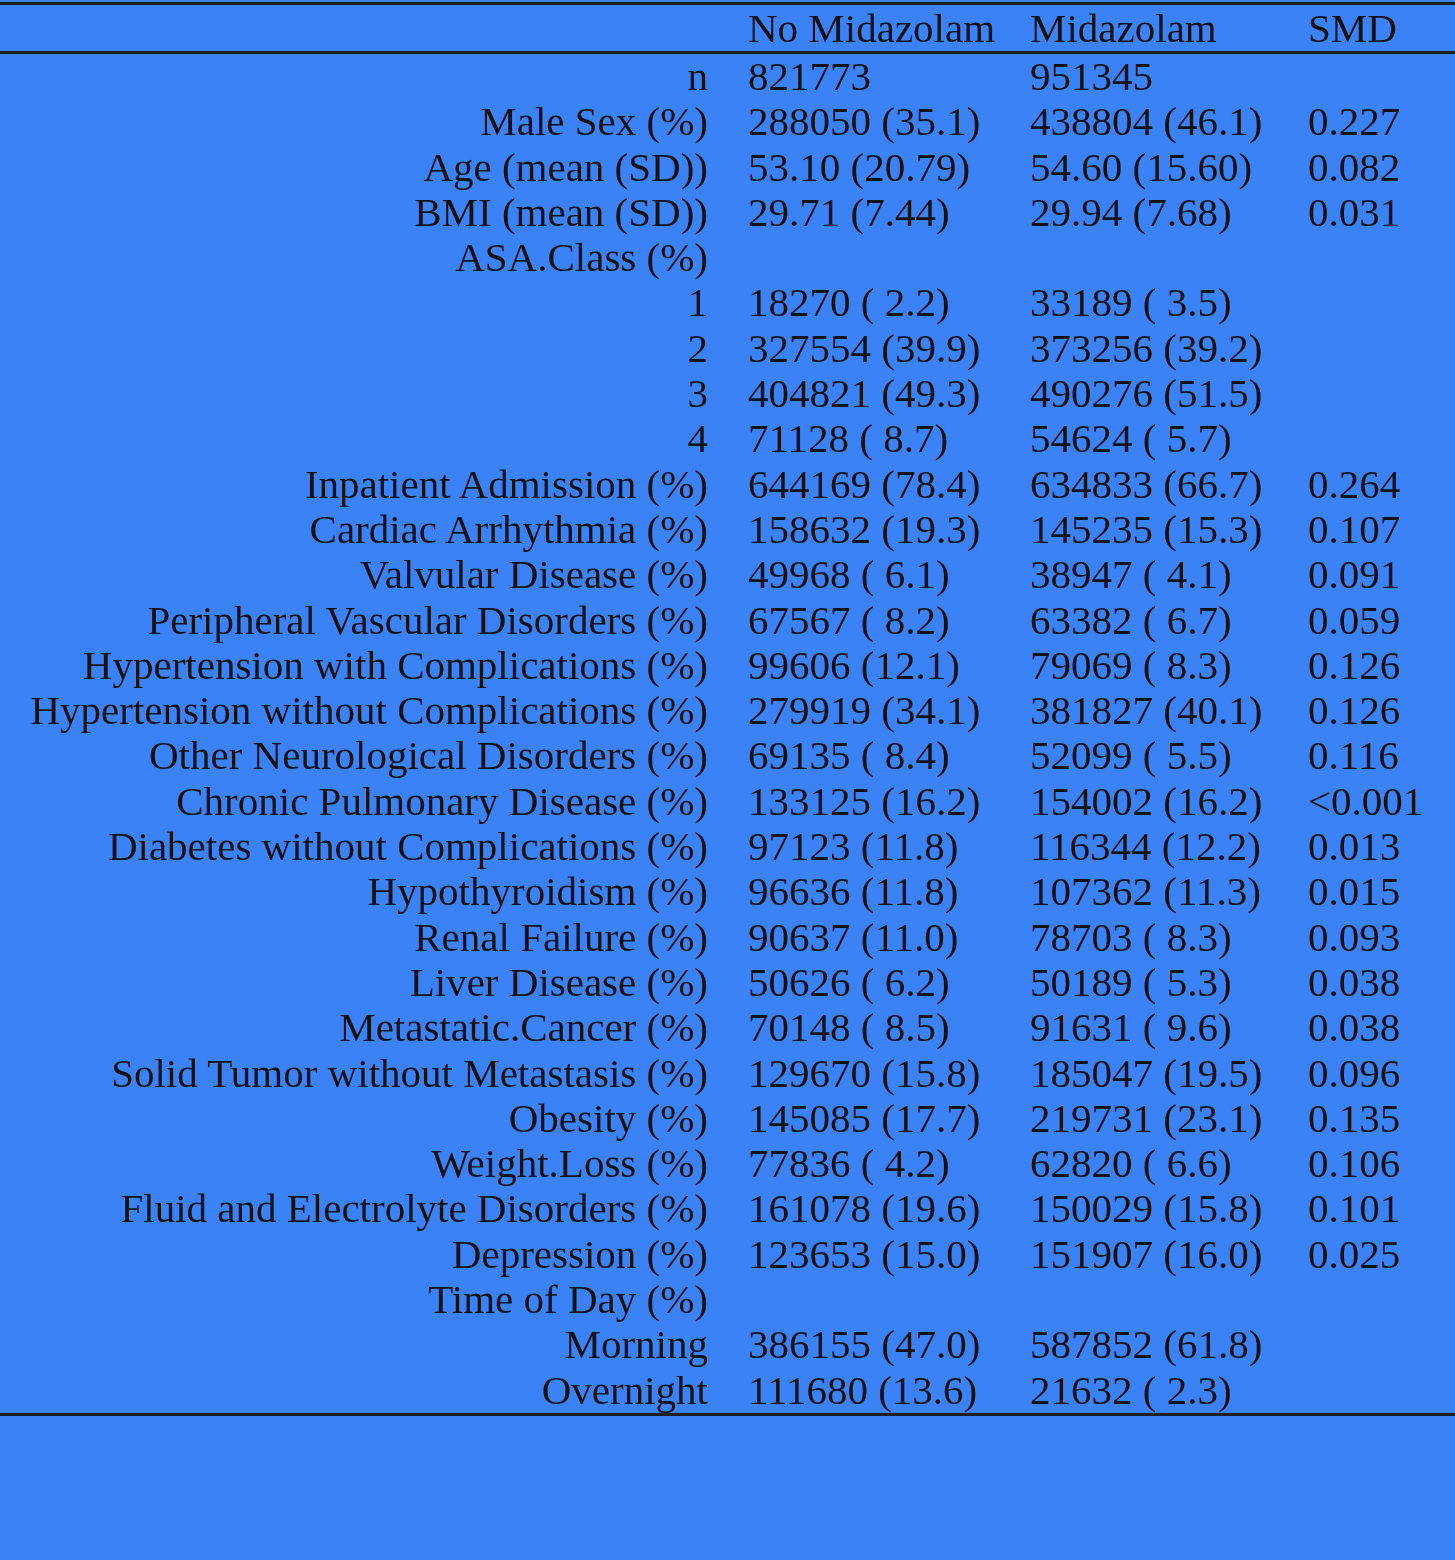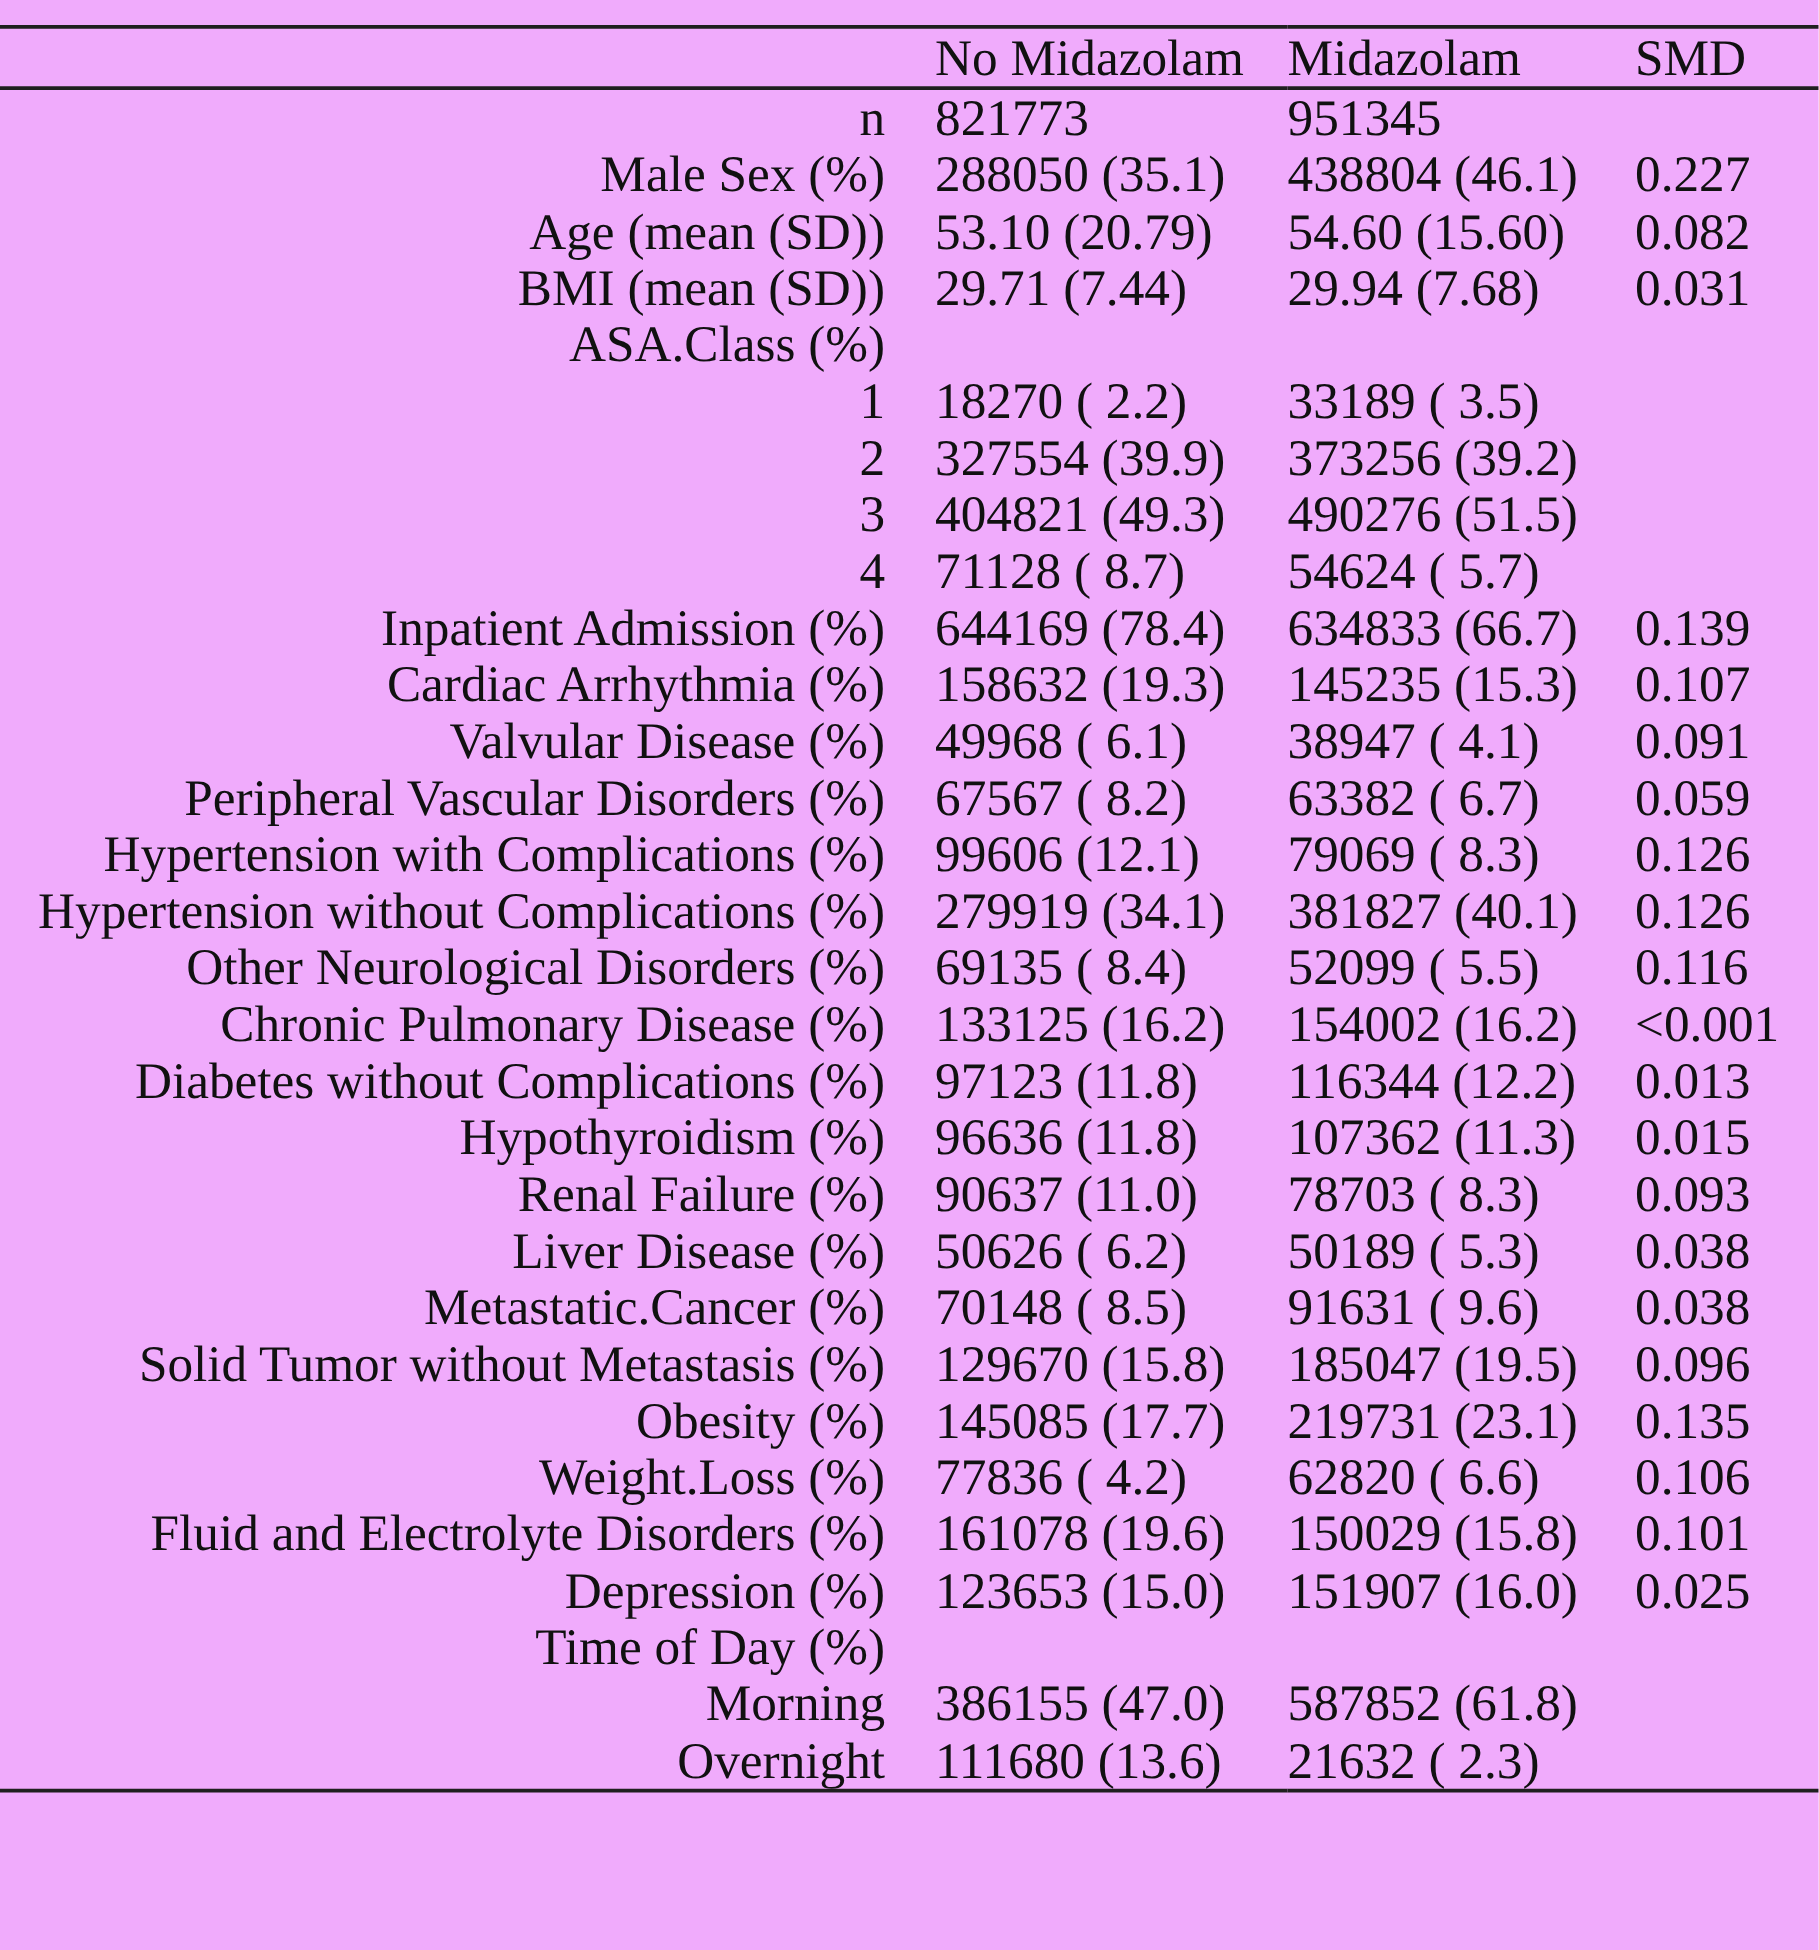--- a/index.html
+++ b/index.html
@@ -3,25 +3,25 @@
 <meta charset="utf-8">
 <style>
   html, body {
     margin: 0;
     padding: 0;
     background: #ffffff;
   }
   .page {
     width: 1455px;
     height: 1560px;
-    background: #f0abfc;
+    background: #3b82f6;
     overflow: hidden;
     font-family: "Liberation Serif", "DejaVu Serif", serif;
     color: #111111;
-    padding-top: 20px;
+    padding-top: 2px;
     box-sizing: border-box;
   }
   table.tableone {
     width: 1455px;
     border-collapse: collapse;
     table-layout: fixed;
     border-top: 3px solid #1f1f1f;
     border-bottom: 3px solid #1f1f1f;
     font-size: 41px;
   }
@@ -136,21 +136,21 @@
     <td class="lbl">4</td>
     <td class="val">71128 ( 8.7)</td>
     <td class="val">54624 ( 5.7)</td>
     <td class="val"></td>
   </tr>
 
   <tr>
     <td class="lbl">Inpatient Admission (%)</td>
     <td class="val">644169 (78.4)</td>
     <td class="val">634833 (66.7)</td>
-    <td class="val">0.139</td>
+    <td class="val">0.264</td>
   </tr>
 
 
   <tr>
     <td class="lbl">Cardiac Arrhythmia (%)</td>
     <td class="val">158632 (19.3)</td>
     <td class="val">145235 (15.3)</td>
     <td class="val">0.107</td>
   </tr>
 

